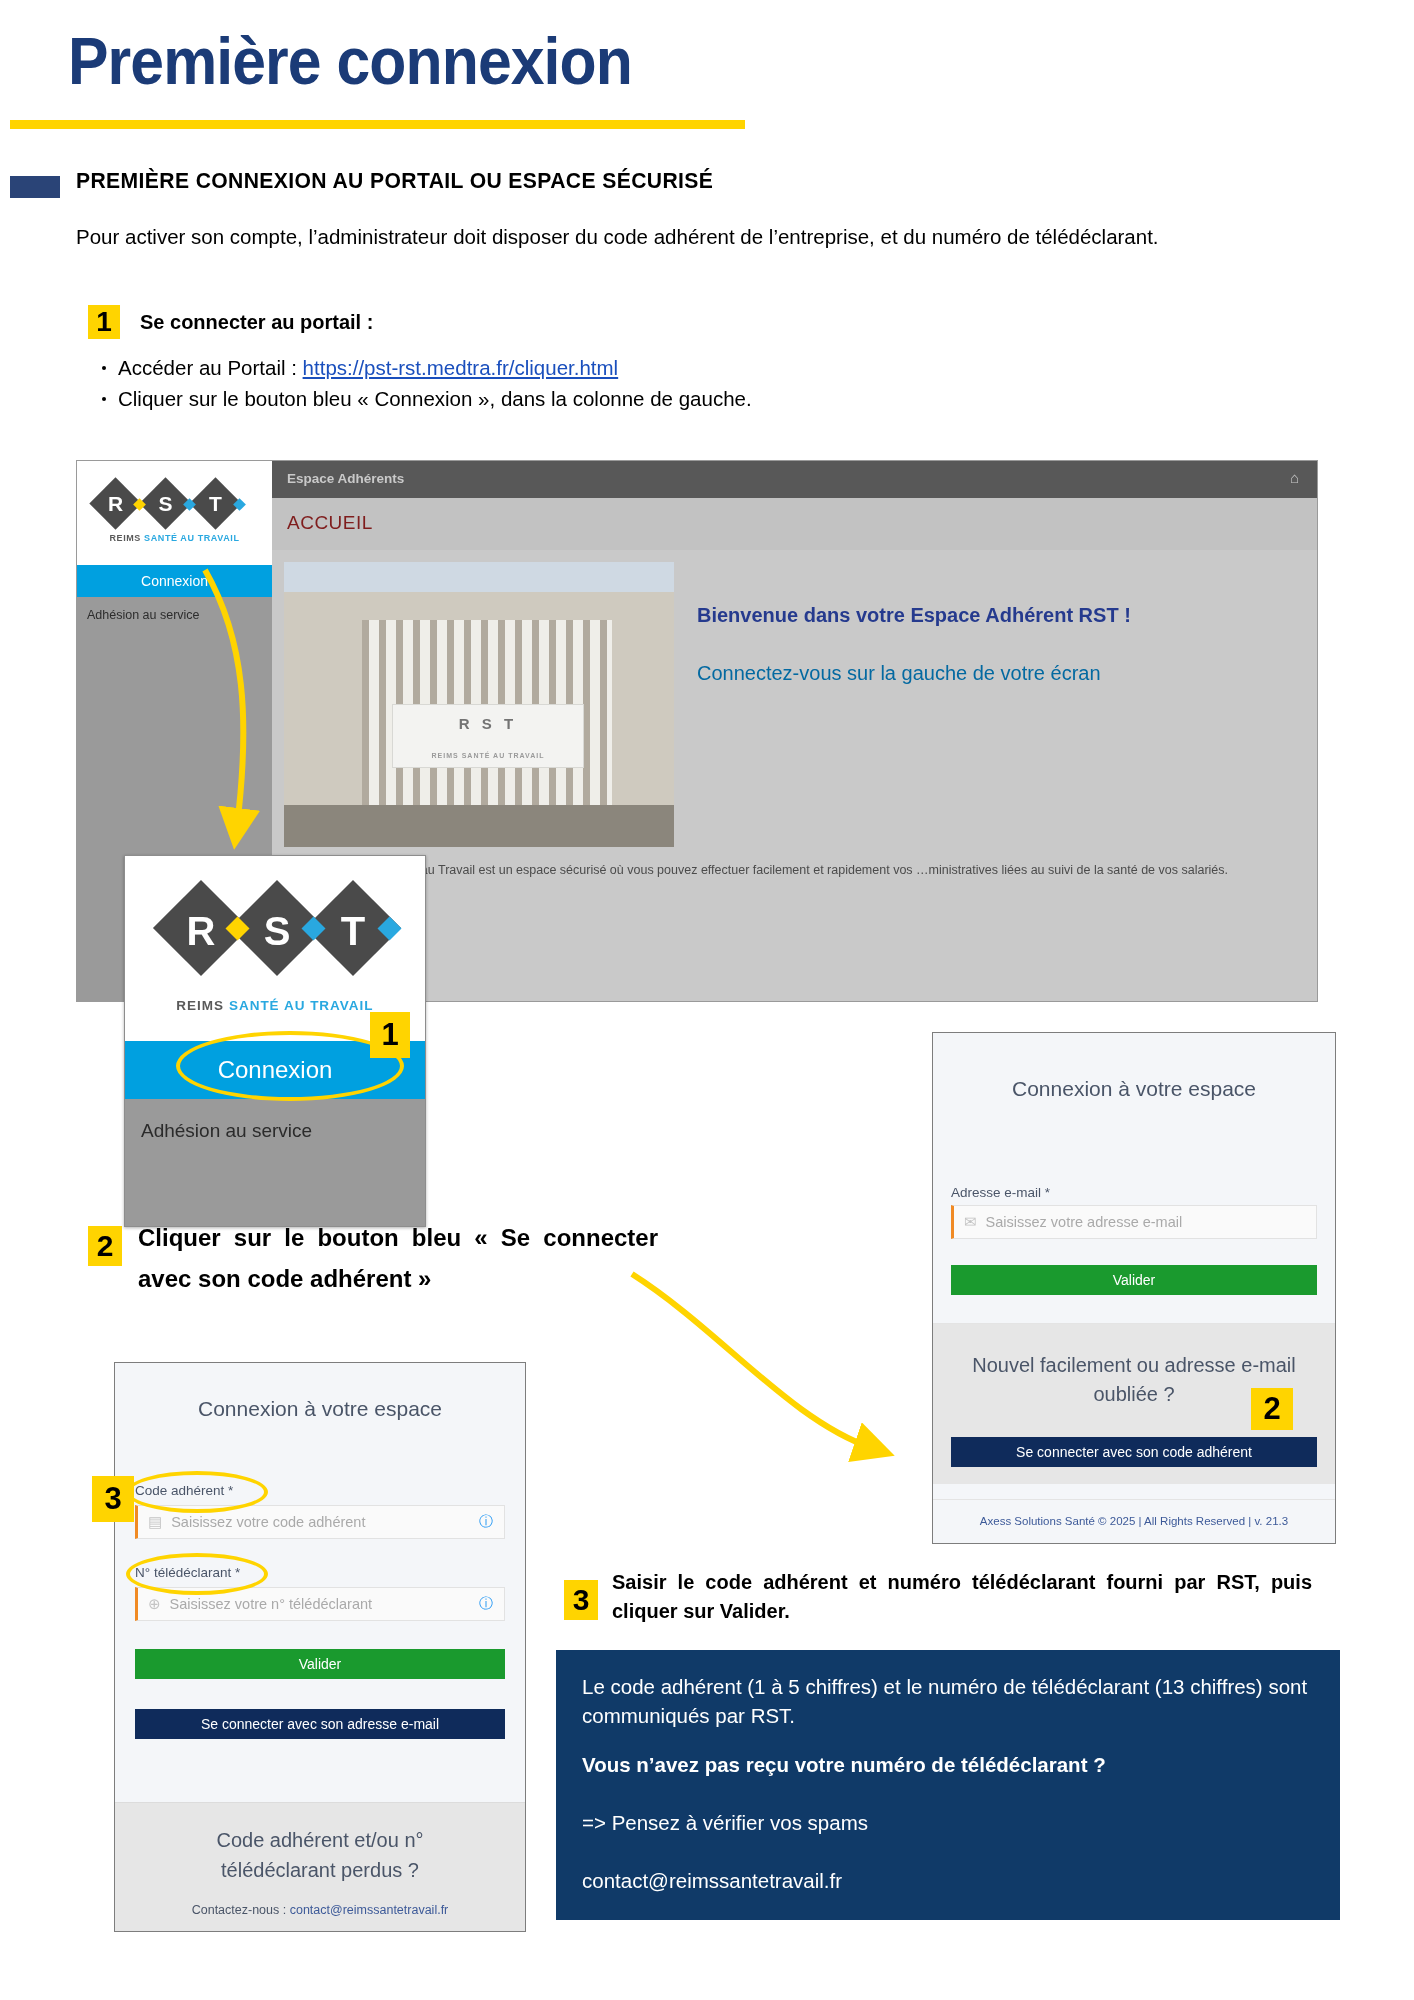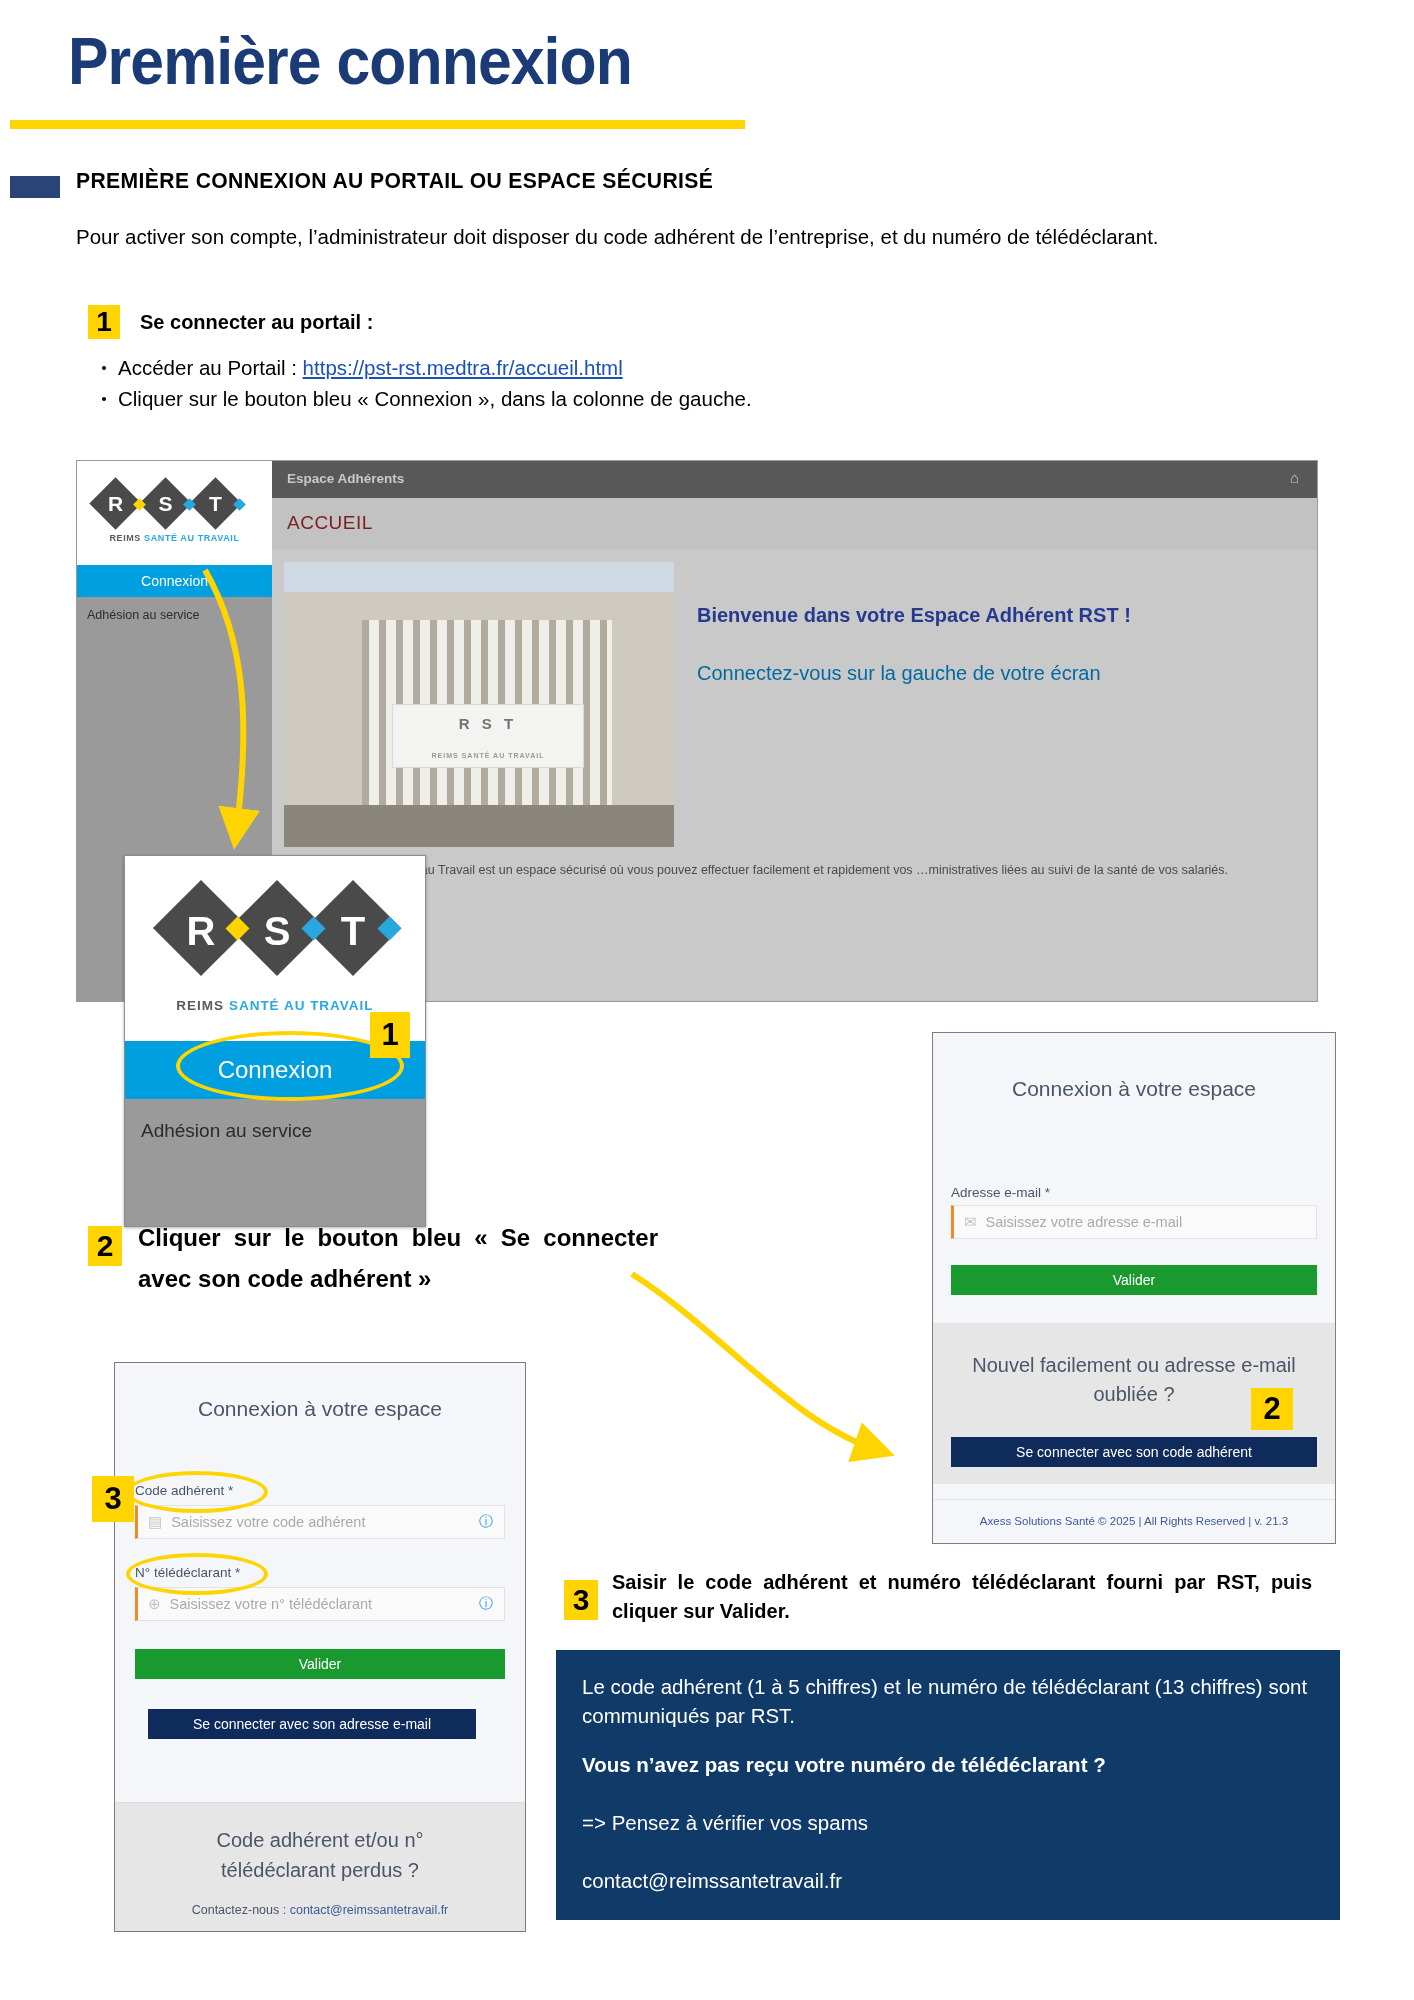--- a/index.html
+++ b/index.html
@@ -136,21 +136,21 @@
 
   <div class="sec-mark"></div>
   <div class="sec-title">PREMIÈRE CONNEXION AU PORTAIL OU ESPACE SÉCURISÉ</div>
 
   <div class="intro">Pour activer son compte, l’administrateur doit disposer du code adhérent de l’entreprise, et du numéro de télédéclarant.</div>
 
   <div class="badge badge1">1</div>
   <div class="step1-label">Se connecter au portail :</div>
 
   <ul class="bullets">
-    <li><span>Accéder au Portail : </span><a class="link" href="#">https://pst-rst.medtra.fr/accueil.html</a></li>
+    <li><span>Accéder au Portail : </span><a class="link" href="#">https://pst-rst.medtra.fr/cliquer.html</a></li>
     <li><span>Cliquer sur le bouton bleu « Connexion », dans la colonne de gauche.</span></li>
   </ul>
 
   <div class="shot1">
 
     <div class="s1-logo">
       <div class="rst" style="position:absolute;left:14px;top:18px;width:165px;height:50px;">
         <div class="dia" style="left:6px;top:6px;width:37px;height:37px;"></div>
         <div class="dia" style="left:56px;top:6px;width:37px;height:37px;"></div>
         <div class="dia" style="left:106px;top:6px;width:37px;height:37px;"></div>
@@ -258,21 +258,21 @@
     </div>
 
     <div class="c-label" style="left:20px;top:202px;">N° télédéclarant *</div>
     <div class="c-input" style="left:20px;top:224px;width:370px;">
       <span class="ico">⊕</span>
       <span>Saisissez votre n° télédéclarant</span>
       <span class="info">ⓘ</span>
     </div>
 
     <div class="btn-green" style="left:20px;top:286px;width:370px;height:30px;">Valider</div>
-    <div class="btn-navy" style="left:20px;top:346px;width:328px;height:30px;margin-left:13px;">Se connecter avec son adresse e-mail</div>
+    <div class="btn-navy" style="left:20px;top:346px;width:370px;height:30px;">Se connecter avec son adresse e-mail</div>
 
     <div class="grayfoot">
       <div class="gf1" style="padding:0 42px;">Code adhérent et/ou n° télédéclarant perdus ?</div>
       <div class="gf2">
         <span>Contactez-nous : </span><span class="mail">contact@reimssantetravail.fr</span>
       </div>
     </div>
   </div>
 
   <div class="ell" style="left:126px;top:1471px;width:134px;height:34px;"></div>

